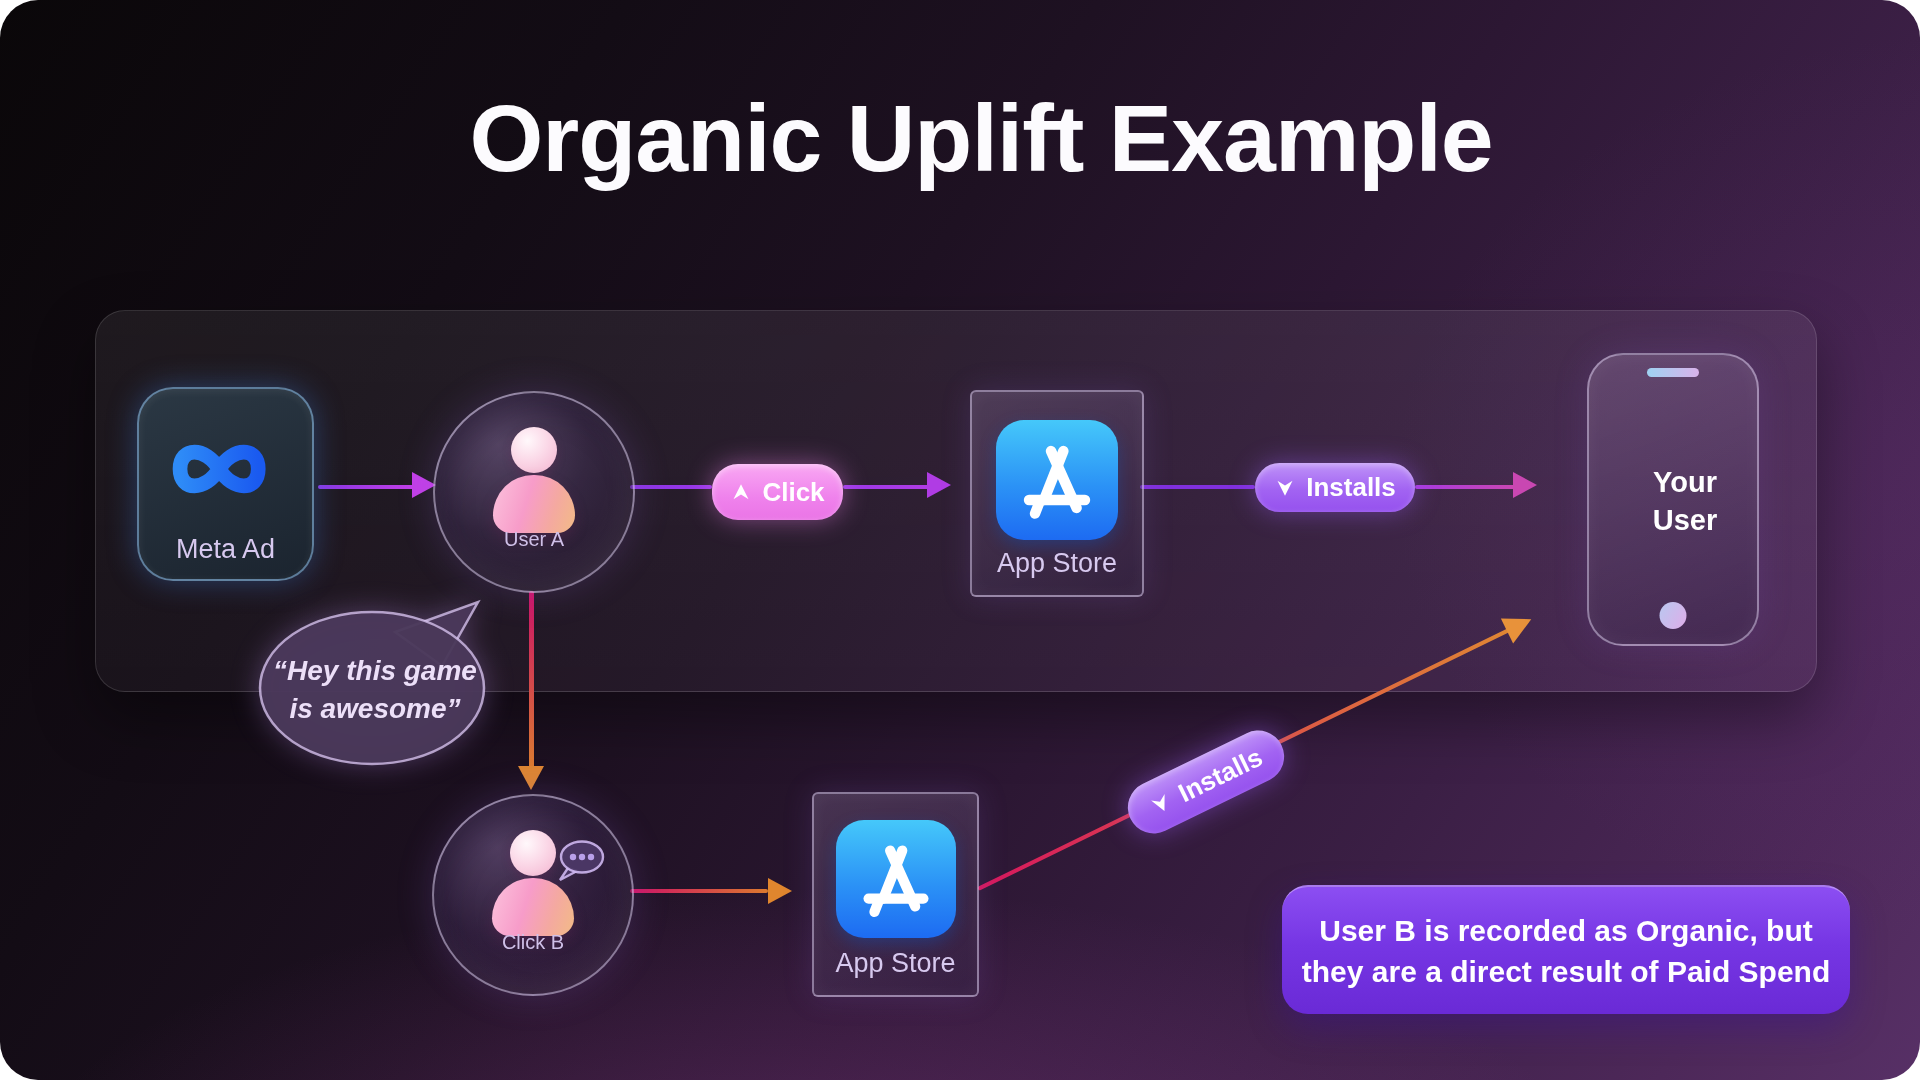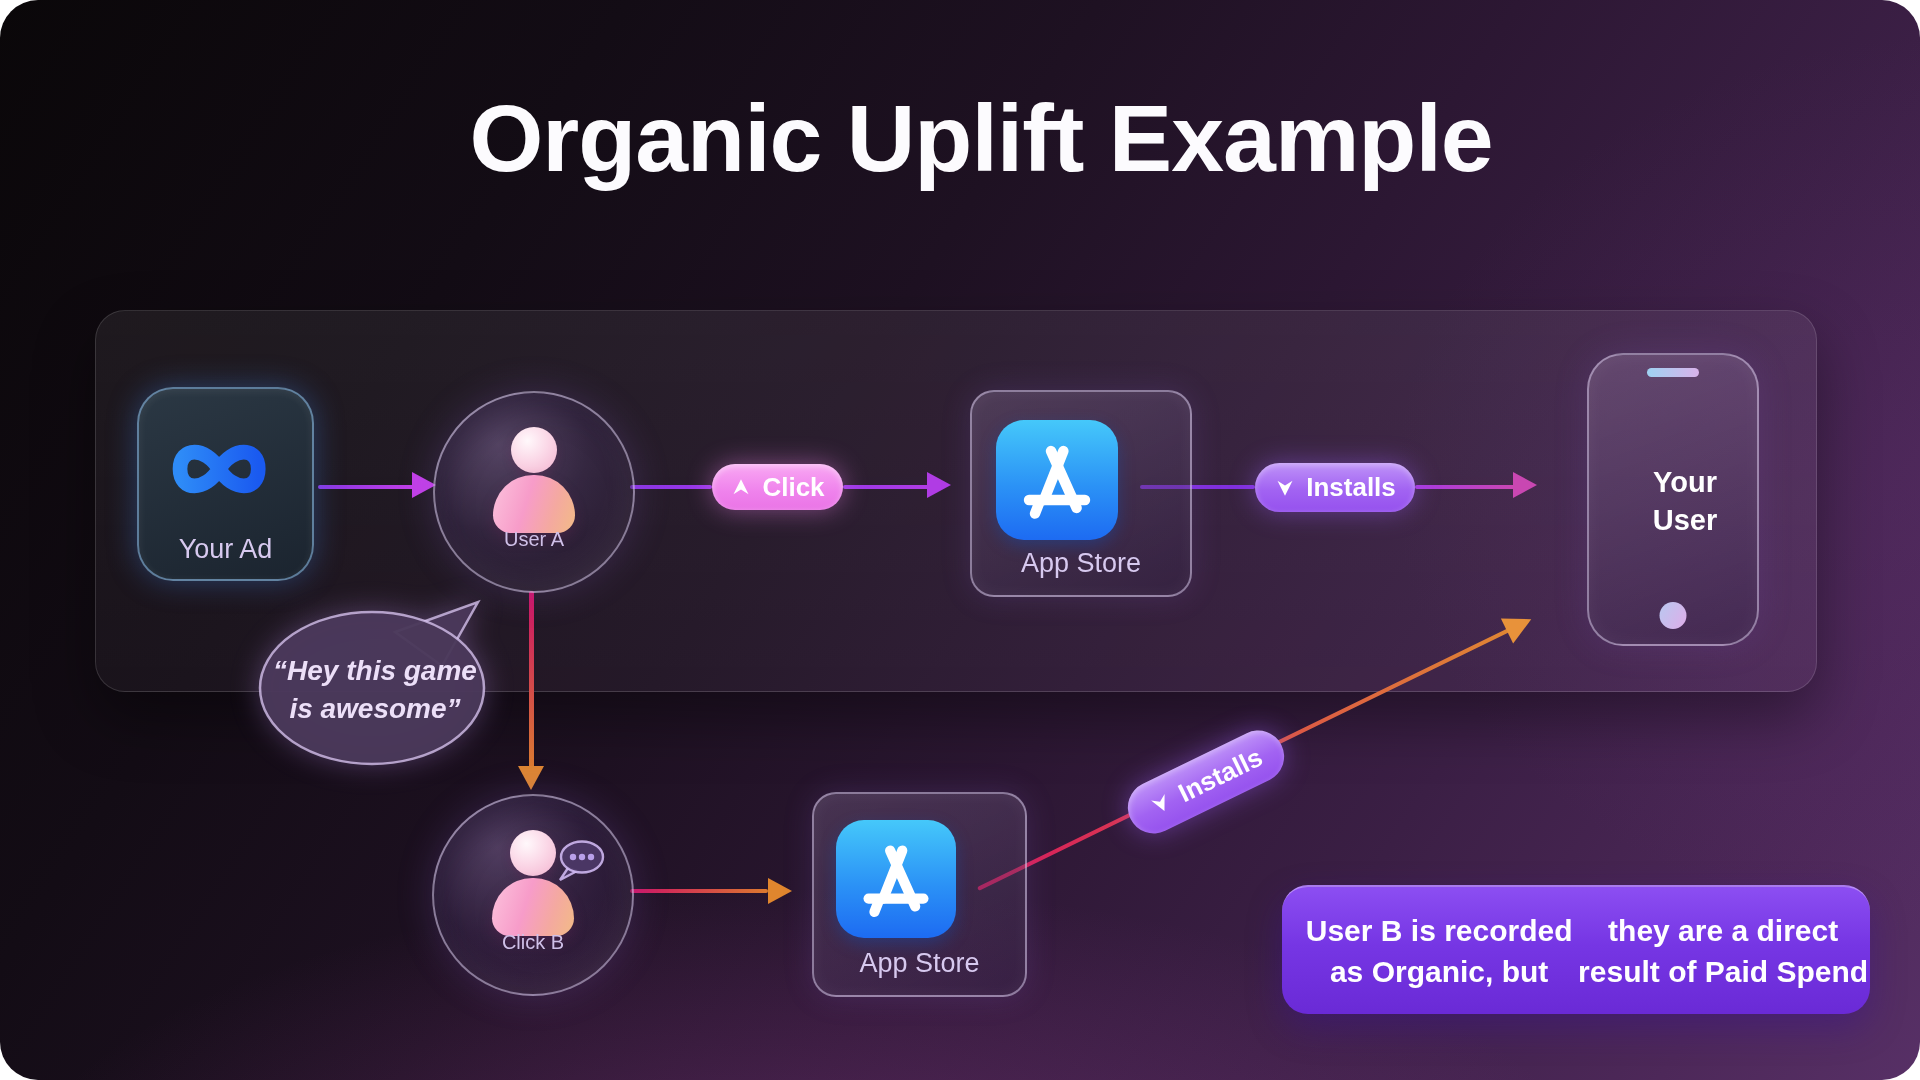--- a/index.html
+++ b/index.html
@@ -15,24 +15,24 @@
     font-size:95px;font-weight:bold;color:#fcfbfe;letter-spacing:-1px;z-index:6;padding-left:42px;}
   .panel{position:absolute;left:95px;top:310px;width:1720px;height:380px;border-radius:30px;
     background:linear-gradient(180deg,rgba(255,255,255,0.065),rgba(255,255,255,0.035));
     border:1.5px solid rgba(255,255,255,0.13);
     box-shadow:0 26px 60px rgba(0,0,0,0.38);z-index:1;}
   
   .meta-box{position:absolute;left:137px;top:387px;width:173px;height:190px;border-radius:36px;
     background:linear-gradient(160deg,#2b3844,#1b242f);
     border:2px solid rgba(145,195,240,0.55);
     box-shadow:0 0 30px rgba(70,140,240,0.35), inset 0 2px 10px rgba(255,255,255,0.08);z-index:3;}
-  .glass-box{position:absolute;border-radius:24px;
+  .glass-box{position:absolute;border-radius:6px;
     background:linear-gradient(155deg,rgba(150,125,170,0.30),rgba(52,35,70,0.42));
     border:2px solid rgba(228,214,248,0.5);
-    box-shadow:0 0 30px rgba(140,100,210,0.18), inset 0 0 18px rgba(255,255,255,0.05);z-index:3;padding-left:48px;}
+    box-shadow:0 0 30px rgba(140,100,210,0.18), inset 0 0 18px rgba(255,255,255,0.05);z-index:3;}
   .node-label{position:absolute;left:0;width:100%;text-align:center;color:#d7c9ef;font-size:27px;}
   .circle{position:absolute;width:198px;height:198px;border-radius:50%;z-index:3;
     background:radial-gradient(circle at 32% 26%, rgba(165,135,200,0.38), rgba(95,70,130,0.28) 45%, rgba(52,34,72,0.30) 75%, rgba(70,48,100,0.38));
     border:2px solid rgba(232,220,252,0.5);
     box-shadow:0 0 36px rgba(140,100,210,0.22), inset -8px -12px 28px rgba(255,255,255,0.07), inset 8px 12px 30px rgba(15,5,30,0.30);}
   .circle .node-label{top:135px;font-size:20px;color:#cfc0e8;}
   .person{position:absolute;left:58px;top:34px;width:82px;height:106px;}
   .person-head{width:46px;height:46px;border-radius:50%;margin:0 auto;
     background:radial-gradient(circle at 36% 30%, #fff8fb 0%, #fbd9e8 45%, #f3b3cf 100%);
     box-shadow:0 4px 10px rgba(120,40,90,0.25);}
@@ -65,22 +65,22 @@
   
   .bubble-svg{position:absolute;left:250px;top:592px;z-index:4;filter:drop-shadow(0 0 14px rgba(180,140,230,0.35));}
   .bubble-text{position:absolute;left:262px;top:652px;width:226px;text-align:center;z-index:5;
     font-size:28px;font-style:italic;font-weight:bold;color:#ecdff8;line-height:38px;}
   .chat-icon{position:absolute;left:552px;top:838px;z-index:4;}
   
   .note{position:absolute;left:1282px;top:885px;width:568px;height:127px;border-radius:26px;z-index:4;
     background:linear-gradient(180deg,#8c4ef2 0%,#7636e4 45%,#6a2ad6 100%);
     border-top:2px solid rgba(220,190,255,0.55);
     box-shadow:0 14px 34px rgba(60,20,140,0.45);
-    display:flex;flex-direction:row;align-items:center;justify-content:center;
-    color:#ffffff;font-weight:bold;font-size:30px;line-height:41px;text-align:center;padding-left:20px;}
+    display:flex;flex-direction:column;align-items:center;justify-content:center;
+    color:#ffffff;font-weight:bold;font-size:30px;line-height:41px;text-align:center;}
 </style>
 </head>
 <body>
 
 <div class="canvas">
 
   <div class="title">Organic Uplift Example</div>
 
   <div class="panel"></div>
 
@@ -109,32 +109,32 @@
   <div class="meta-box">
     <svg class="abs" style="left:26px;top:36px;" width="120" height="88" viewBox="0 0 120 90">
       <defs>
         <linearGradient id="mg" x1="0" y1="0" x2="1" y2="0">
           <stop offset="0" stop-color="#2e8bf7"></stop>
             <stop offset="1" stop-color="#1a5af0"></stop>
         </linearGradient>
       </defs>
       <path d="M14 45 C14 22 40 22 54 45 C68 68 94 68 94 45 C94 22 68 22 54 45 C40 68 14 68 14 45 Z" fill="none" stroke="url(#mg)" stroke-width="15" stroke-linejoin="round" stroke-linecap="round"></path>
     </svg>
-    <div class="node-label" style="bottom:14px;">Your Ad</div>
+    <div class="node-label" style="bottom:14px;">Meta Ad</div>
   </div>
 
   <div class="circle" style="left:433px;top:391px;">
     <div class="person">
       <div class="person-head"></div>
       <div class="person-body"></div>
     </div>
     <div class="node-label">User A</div>
   </div>
 
-  <div class="pill pill-pink" style="left:712px;top:464px;width:131px;height:46px;">
+  <div class="pill pill-pink" style="left:712px;top:464px;width:131px;height:56px;">
     <svg width="22" height="22" viewBox="0 0 24 24">
       <path d="M12 3.5 L20.2 20 L12 14.6 L3.8 20 Z" fill="#ffffff"></path>
     </svg>
     <span>Click</span>
   </div>
 
   <div class="glass-box" style="left:970px;top:390px;width:170px;height:203px;">
     <div class="appstore-icon" style="left:24px;top:28px;width:122px;height:120px;">
       <svg width="96" height="96" viewBox="0 0 48 48">
         <g stroke="#ffffff" stroke-width="5.2" stroke-linecap="round" fill="none">

